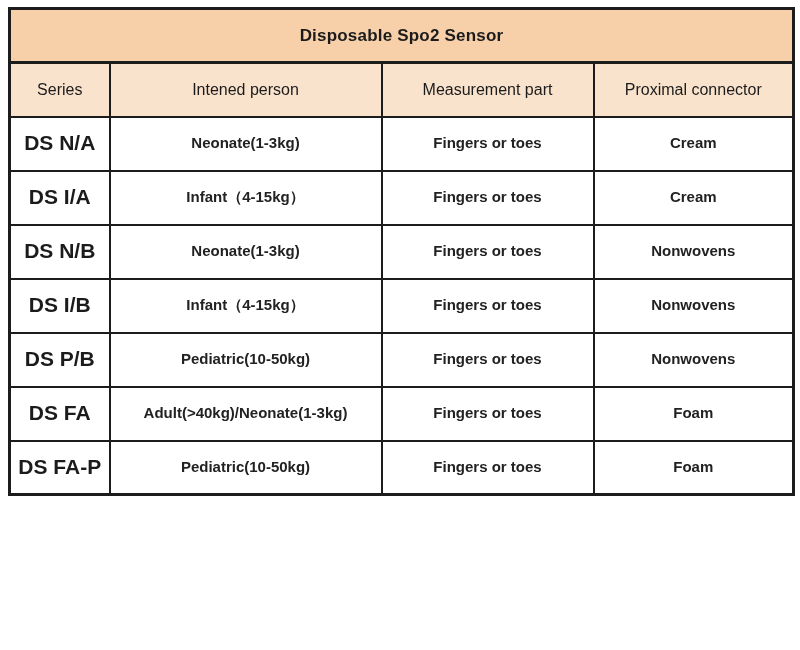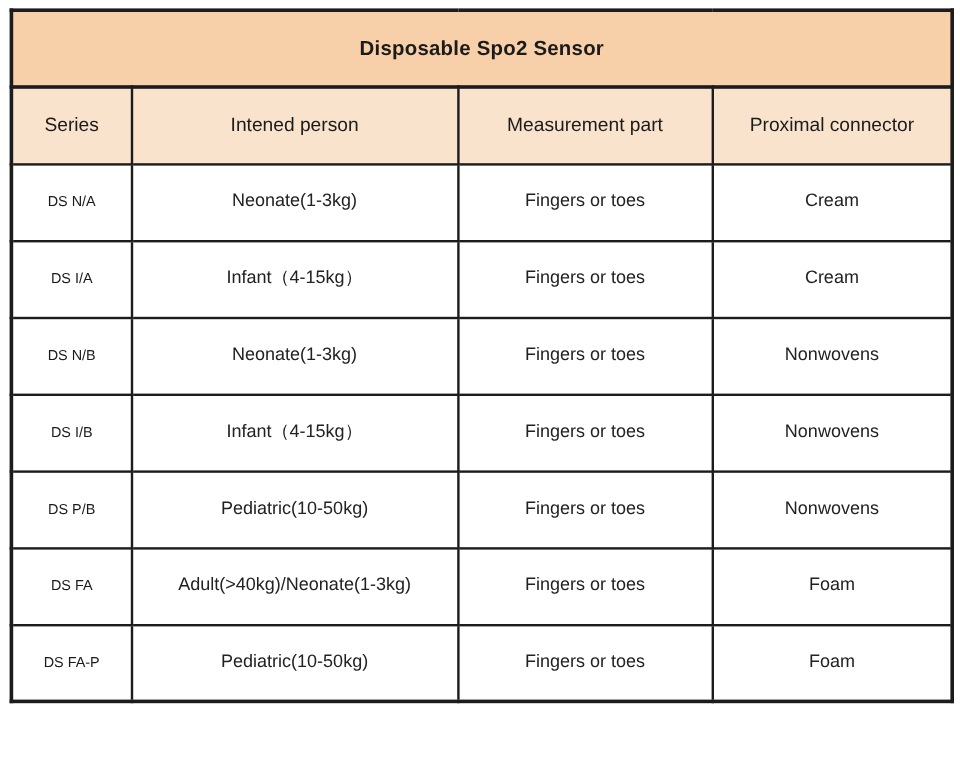--- a/index.html
+++ b/index.html
@@ -22,40 +22,40 @@
   table.spo2 col.c4 { width: 200px; }
   table.spo2 th, table.spo2 td {
     border: 2px solid #1c1c1c;
     text-align: center;
     vertical-align: middle;
     padding: 2px 4px;
     background: #ffffff;
     white-space: pre-wrap;
     line-height: 1.25;
   }
-  table.spo2 tr { height: 64px; }
+  table.spo2 tr { height: 54px; }
   tr.title-row { height: 46px; }
   tr.title-row th {
     background: #f7cfa9;
     font-size: 17px;
     font-weight: bold;
     border-width: 3px;
     letter-spacing: 0.2px;
   }
   tr.header-row { height: 46px; }
   tr.header-row th {
     background: #fae3cd;
     font-size: 16px;
     font-weight: normal;
   }
   td.series {
-    font-weight: normal;
-    font-size: 12px;
+    font-weight: bold;
+    font-size: 21px;
   }
-  td.val { font-size: 15px; color: #222222; }
+  td.val { font-size: 15px; color: #222222; font-weight: bold; }
   table.spo2 { border: 3px solid #1c1c1c; }
 </style>
 </head>
 <body>
 
 <div class="wrap">
   <table class="spo2">
     <colgroup>
       <col class="c1">
         <col class="c2">

